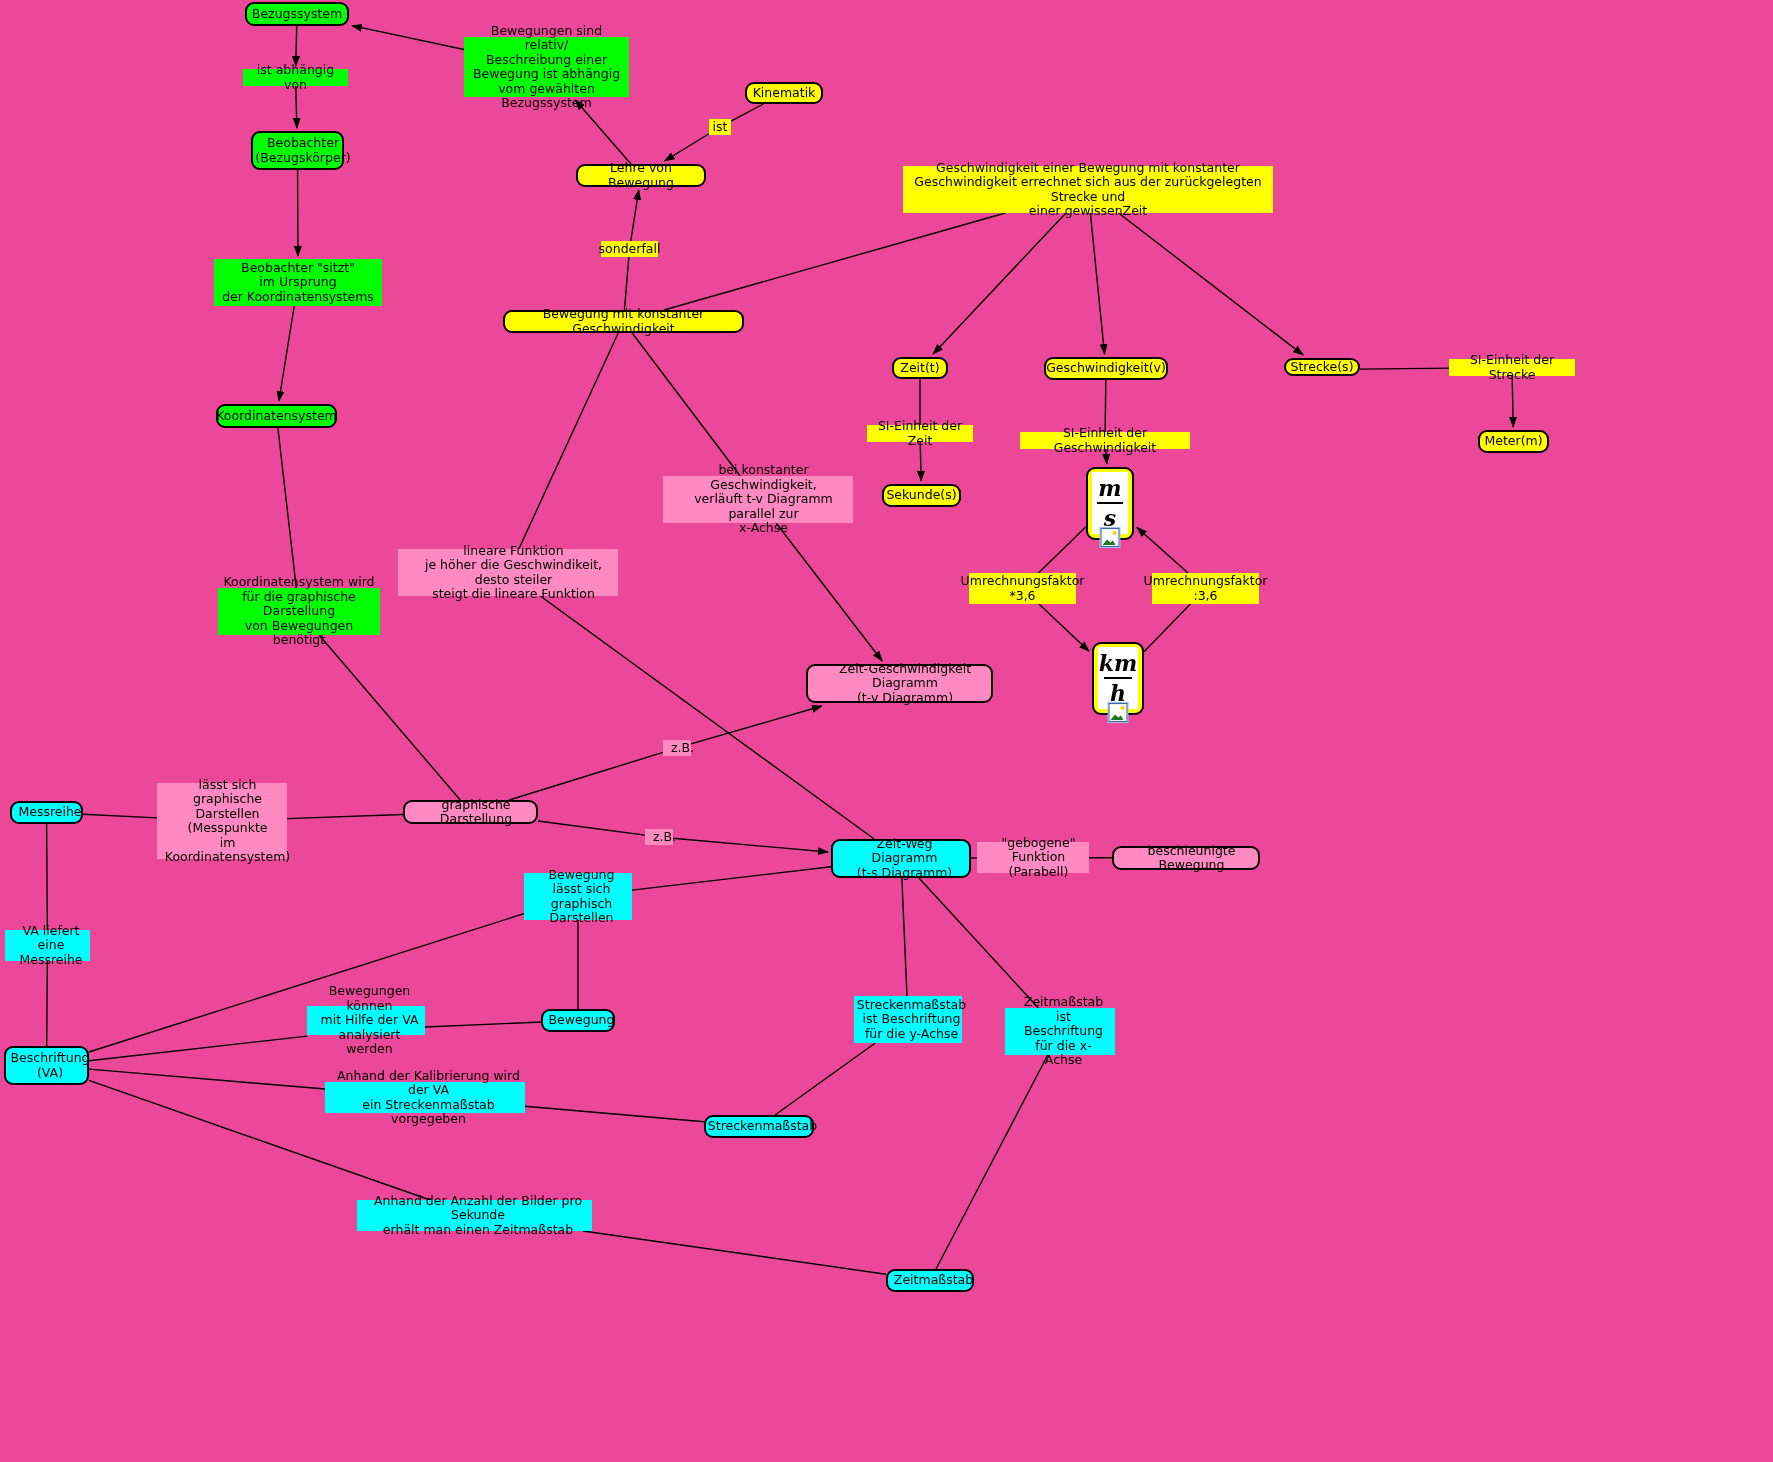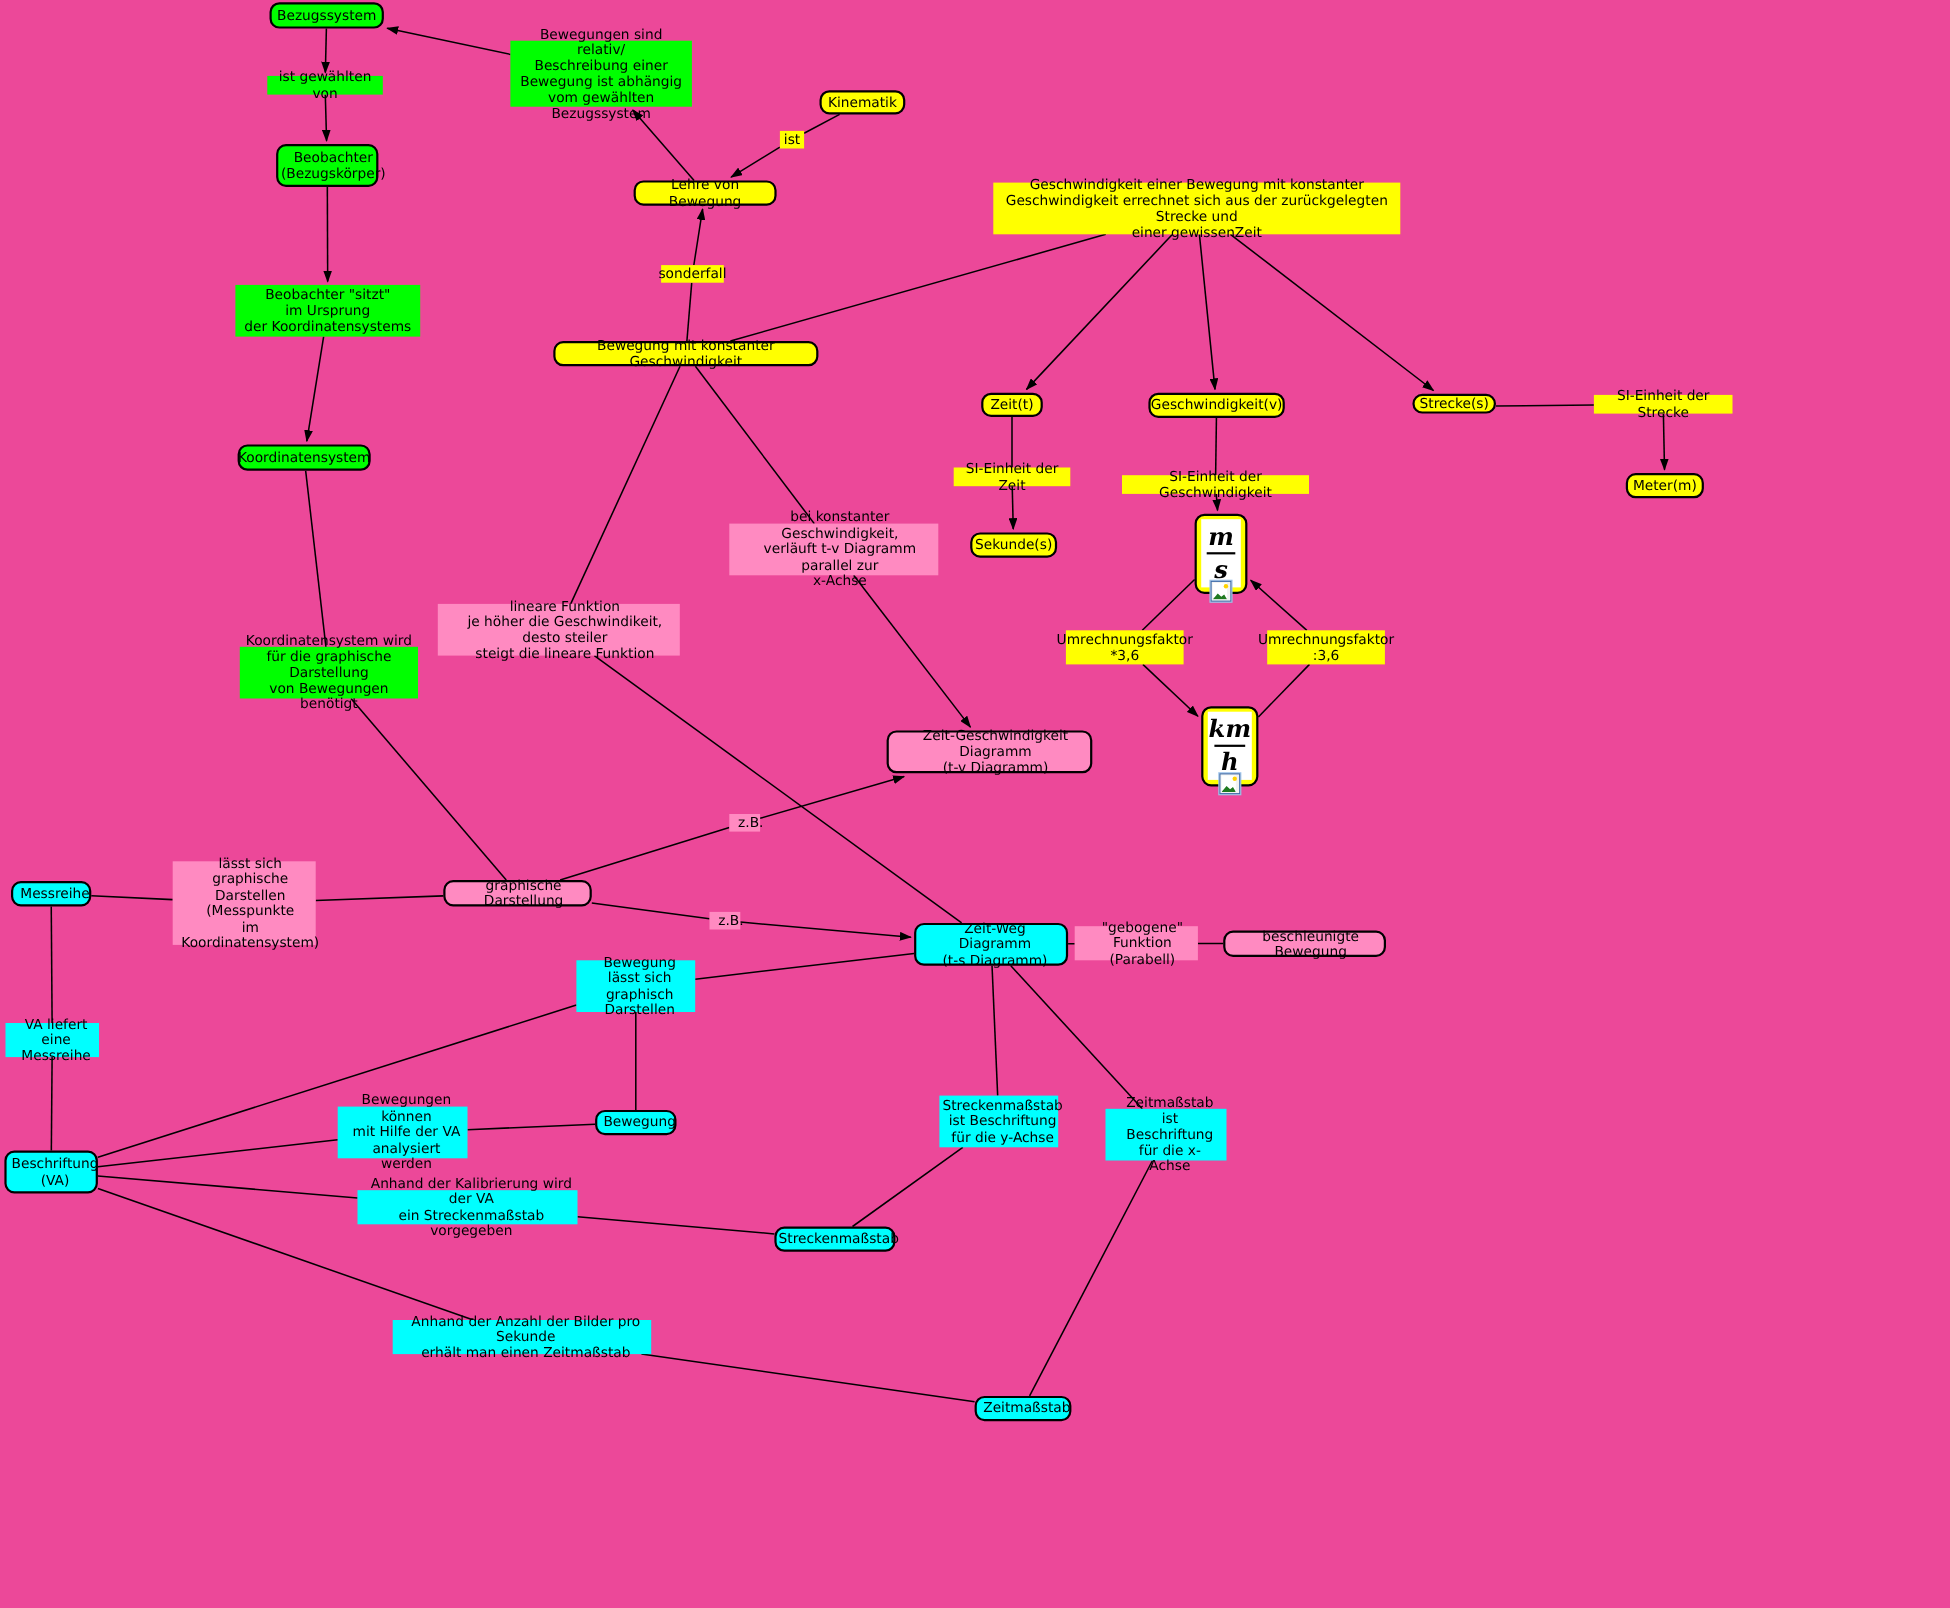--- a/index.html
+++ b/index.html
@@ -156,21 +156,21 @@
         <line x1="89" y1="1080.3948598130842" x2="430.2733333333333" y2="1200" stroke="#000000" stroke-width="1.4"></line>
         <line x1="583.1192307692307" y1="1231" x2="886" y2="1274.221185510428" stroke="#000000" stroke-width="1.4"></line>
         <line x1="901.8478260869565" y1="878" x2="906.9782608695652" y2="996" stroke="#000000" stroke-width="1.4"></line>
         <line x1="875.2757009345794" y1="1043" x2="775.0140186915888" y2="1115" stroke="#000000" stroke-width="1.4"></line>
         <line x1="918.9219653179191" y1="878" x2="1038.4017341040462" y2="1008" stroke="#000000" stroke-width="1.4"></line>
         <line x1="1047.7309236947792" y1="1055" x2="936.004016064257" y2="1269" stroke="#000000" stroke-width="1.4"></line>
       </g>
   </svg>
   <div id="node-layer">
       <div class="node concept c-green" style="left: 245px; top: 2px; width: 104px; height: 24px;">Bezugssystem</div>
-      <div class="node link-label c-green" style="left: 243px; top: 69px; width: 105px; height: 17px;">ist gewählten von</div>
+      <div class="node link-label c-green" style="left: 243px; top: 69px; width: 105px; height: 17px;">ist abhängig von</div>
       <div class="node concept c-green" style="left: 251px; top: 131px; width: 93px; height: 39px; padding-left: 16px;">Beobachter
 (Bezugskörper)</div>
       <div class="node link-label c-green" style="left: 214px; top: 259px; width: 168px; height: 47px;">Beobachter "sitzt"
 im Ursprung
 der Koordinatensystems</div>
       <div class="node concept c-green" style="left: 216px; top: 404px; width: 121px; height: 24px;">Koordinatensystem</div>
       <div class="node link-label c-green" style="left: 218px; top: 588px; width: 162px; height: 47px;">Koordinatensystem wird
 für die graphische Darstellung
 von Bewegungen benötigt</div>
       <div class="node link-label c-green" style="left: 464px; top: 37px; width: 165px; height: 60px;">Bewegungen sind relativ/
@@ -222,21 +222,21 @@
       <div class="node link-label c-cyan" style="left: 5px; top: 930px; width: 85px; height: 31px;">VA liefert
 eine Messreihe</div>
       <div class="node concept c-cyan" style="left: 4px; top: 1046px; width: 85px; height: 39px;">Beschriftung
 (VA)</div>
       <div class="node concept c-cyan" style="left: 831px; top: 839px; width: 140px; height: 39px;">Zeit-Weg Diagramm
 (t-s Diagramm)</div>
       <div class="node link-label c-cyan" style="left: 524px; top: 873px; width: 108px; height: 47px;">Bewegung
 lässt sich graphisch
 Darstellen</div>
       <div class="node concept c-cyan" style="left: 541px; top: 1009px; width: 74px; height: 23px;">Bewegung</div>
-      <div class="node link-label c-cyan" style="left: 307px; top: 1006px; width: 118px; height: 47px;">Bewegungen können
+      <div class="node link-label c-cyan" style="left: 307px; top: 1006px; width: 118px; height: 29px;">Bewegungen können
 mit Hilfe der VA
 analysiert werden</div>
       <div class="node link-label c-cyan" style="left: 325px; top: 1082px; width: 200px; height: 31px;">Anhand der Kalibrierung wird der VA
 ein Streckenmaßstab vorgegeben</div>
       <div class="node link-label c-cyan" style="left: 357px; top: 1200px; width: 235px; height: 31px;">Anhand der Anzahl der Bilder pro Sekunde
 erhält man einen Zeitmaßstab</div>
       <div class="node link-label c-cyan" style="left: 854px; top: 996px; width: 108px; height: 47px;">Streckenmaßstab
 ist Beschriftung
 für die y-Achse</div>
       <div class="node link-label c-cyan" style="left: 1005px; top: 1008px; width: 110px; height: 47px;">Zeitmaßstab

